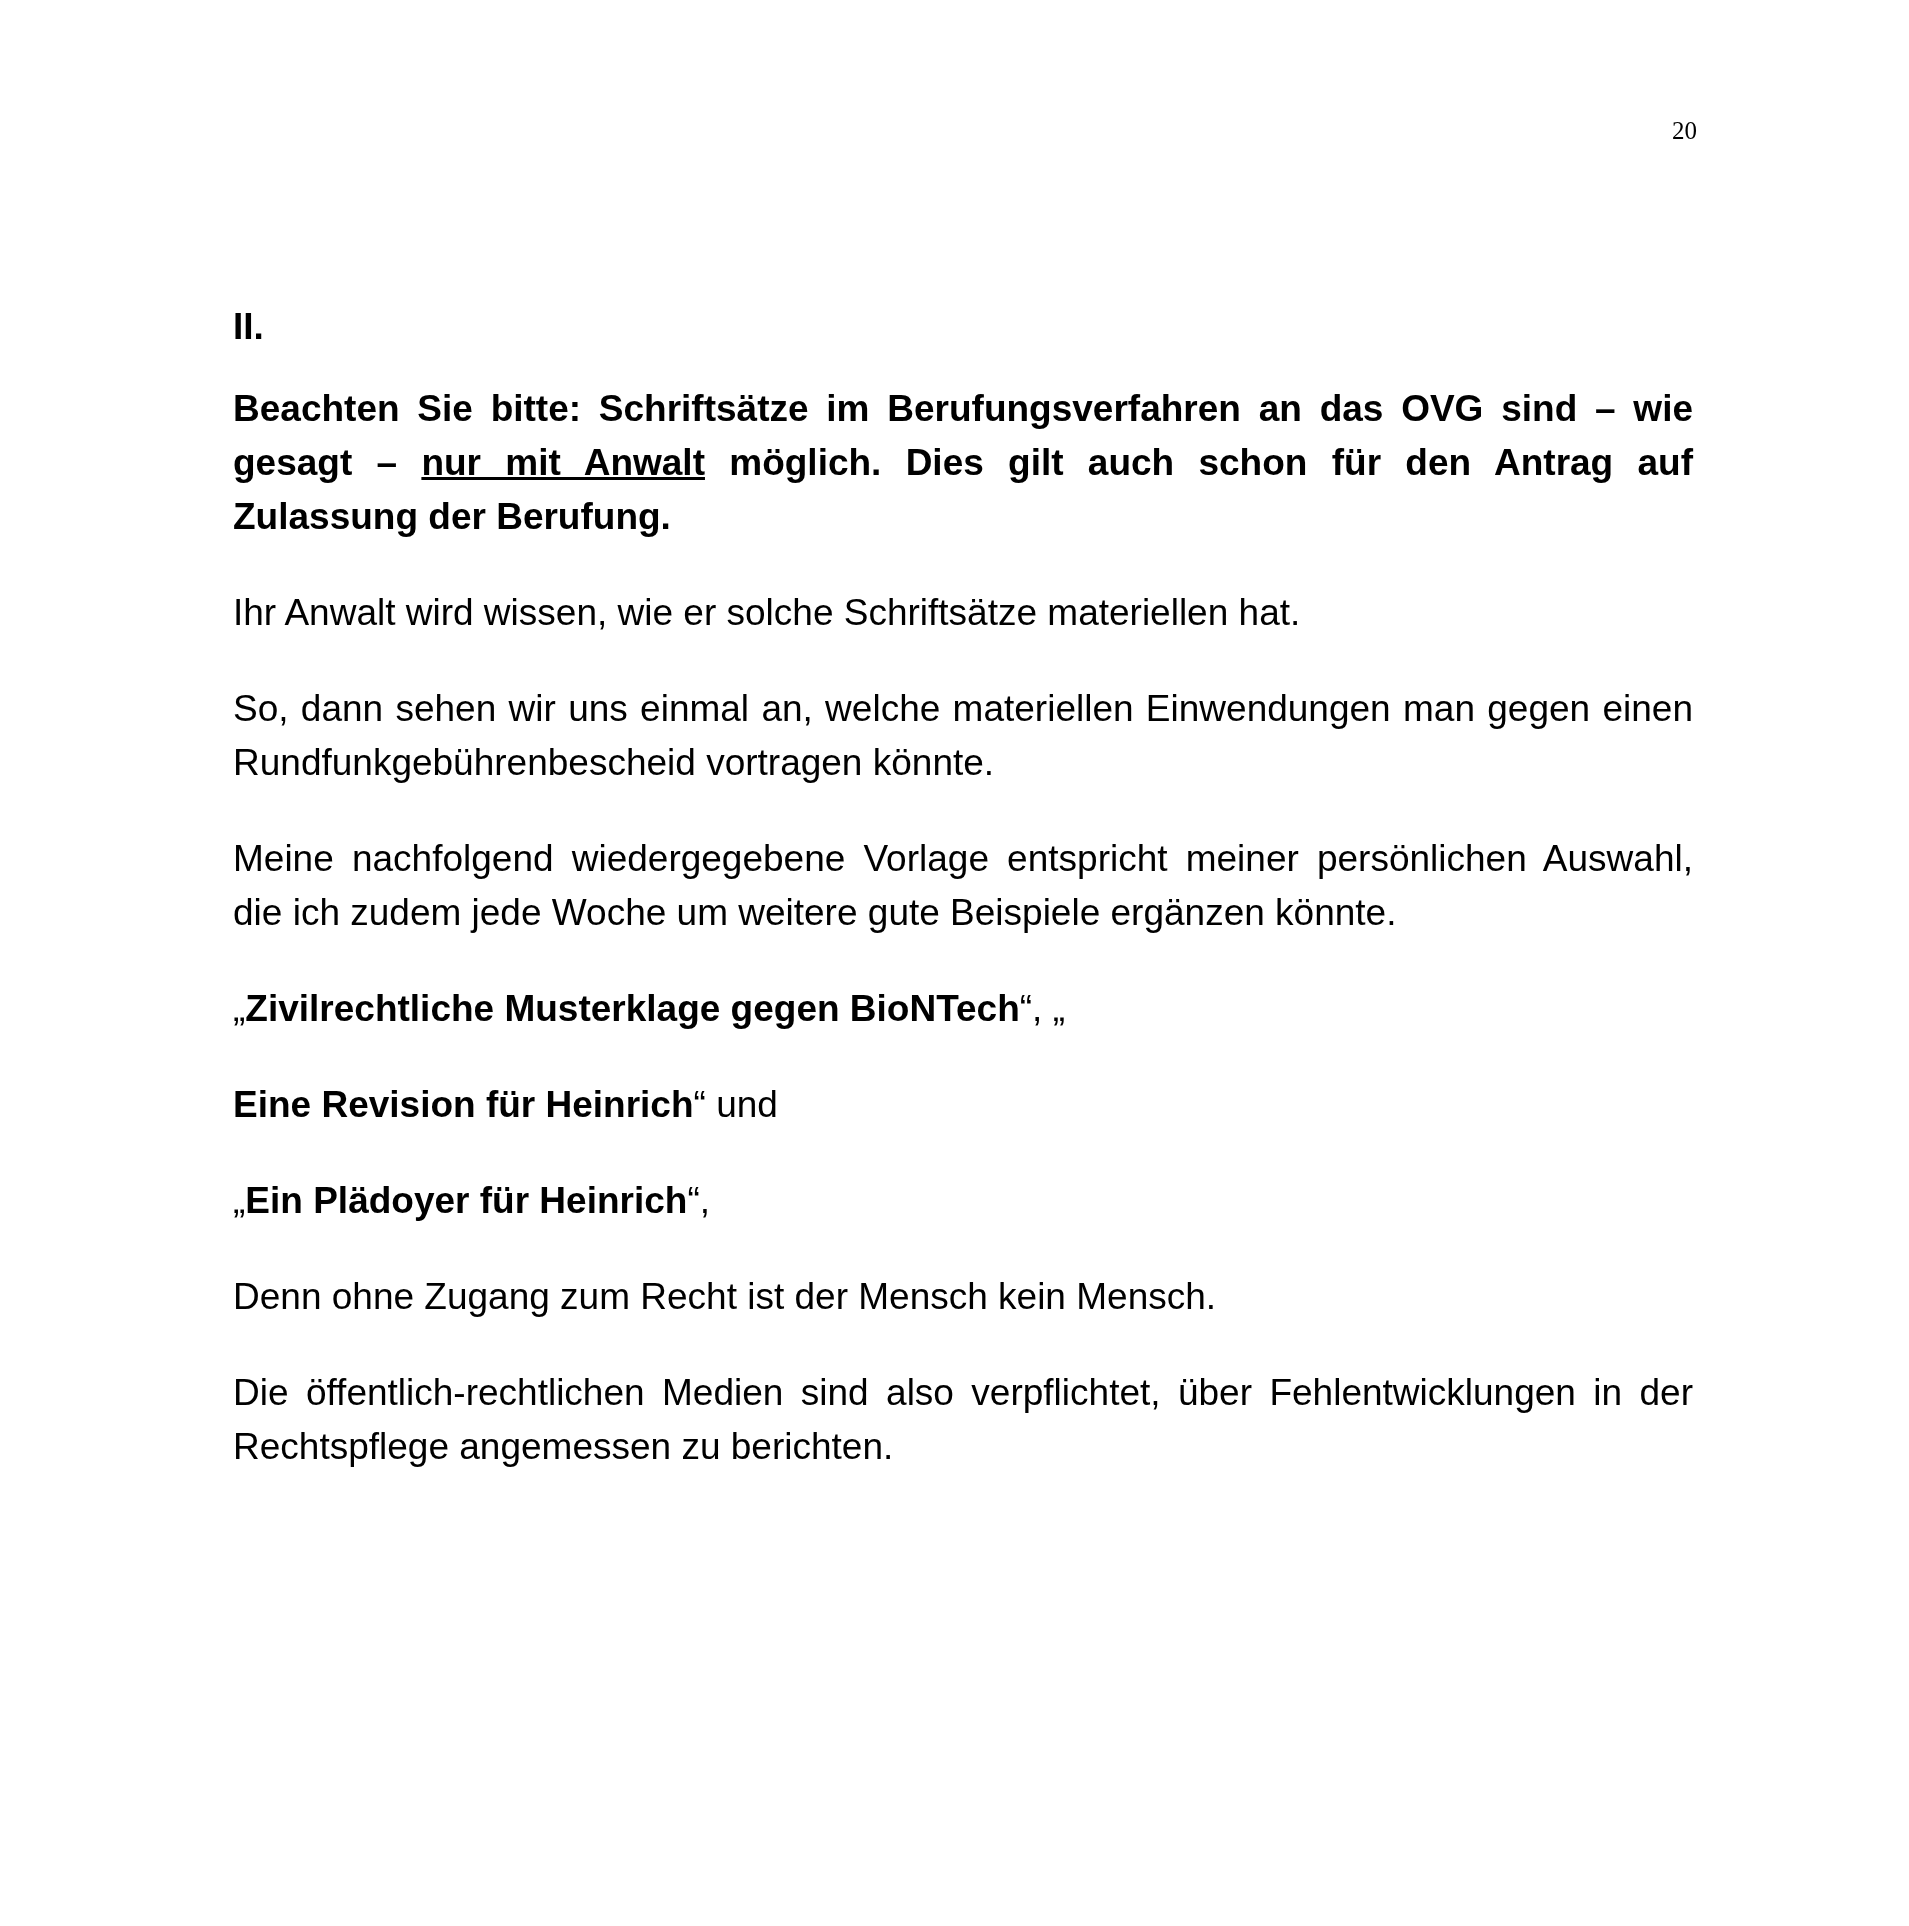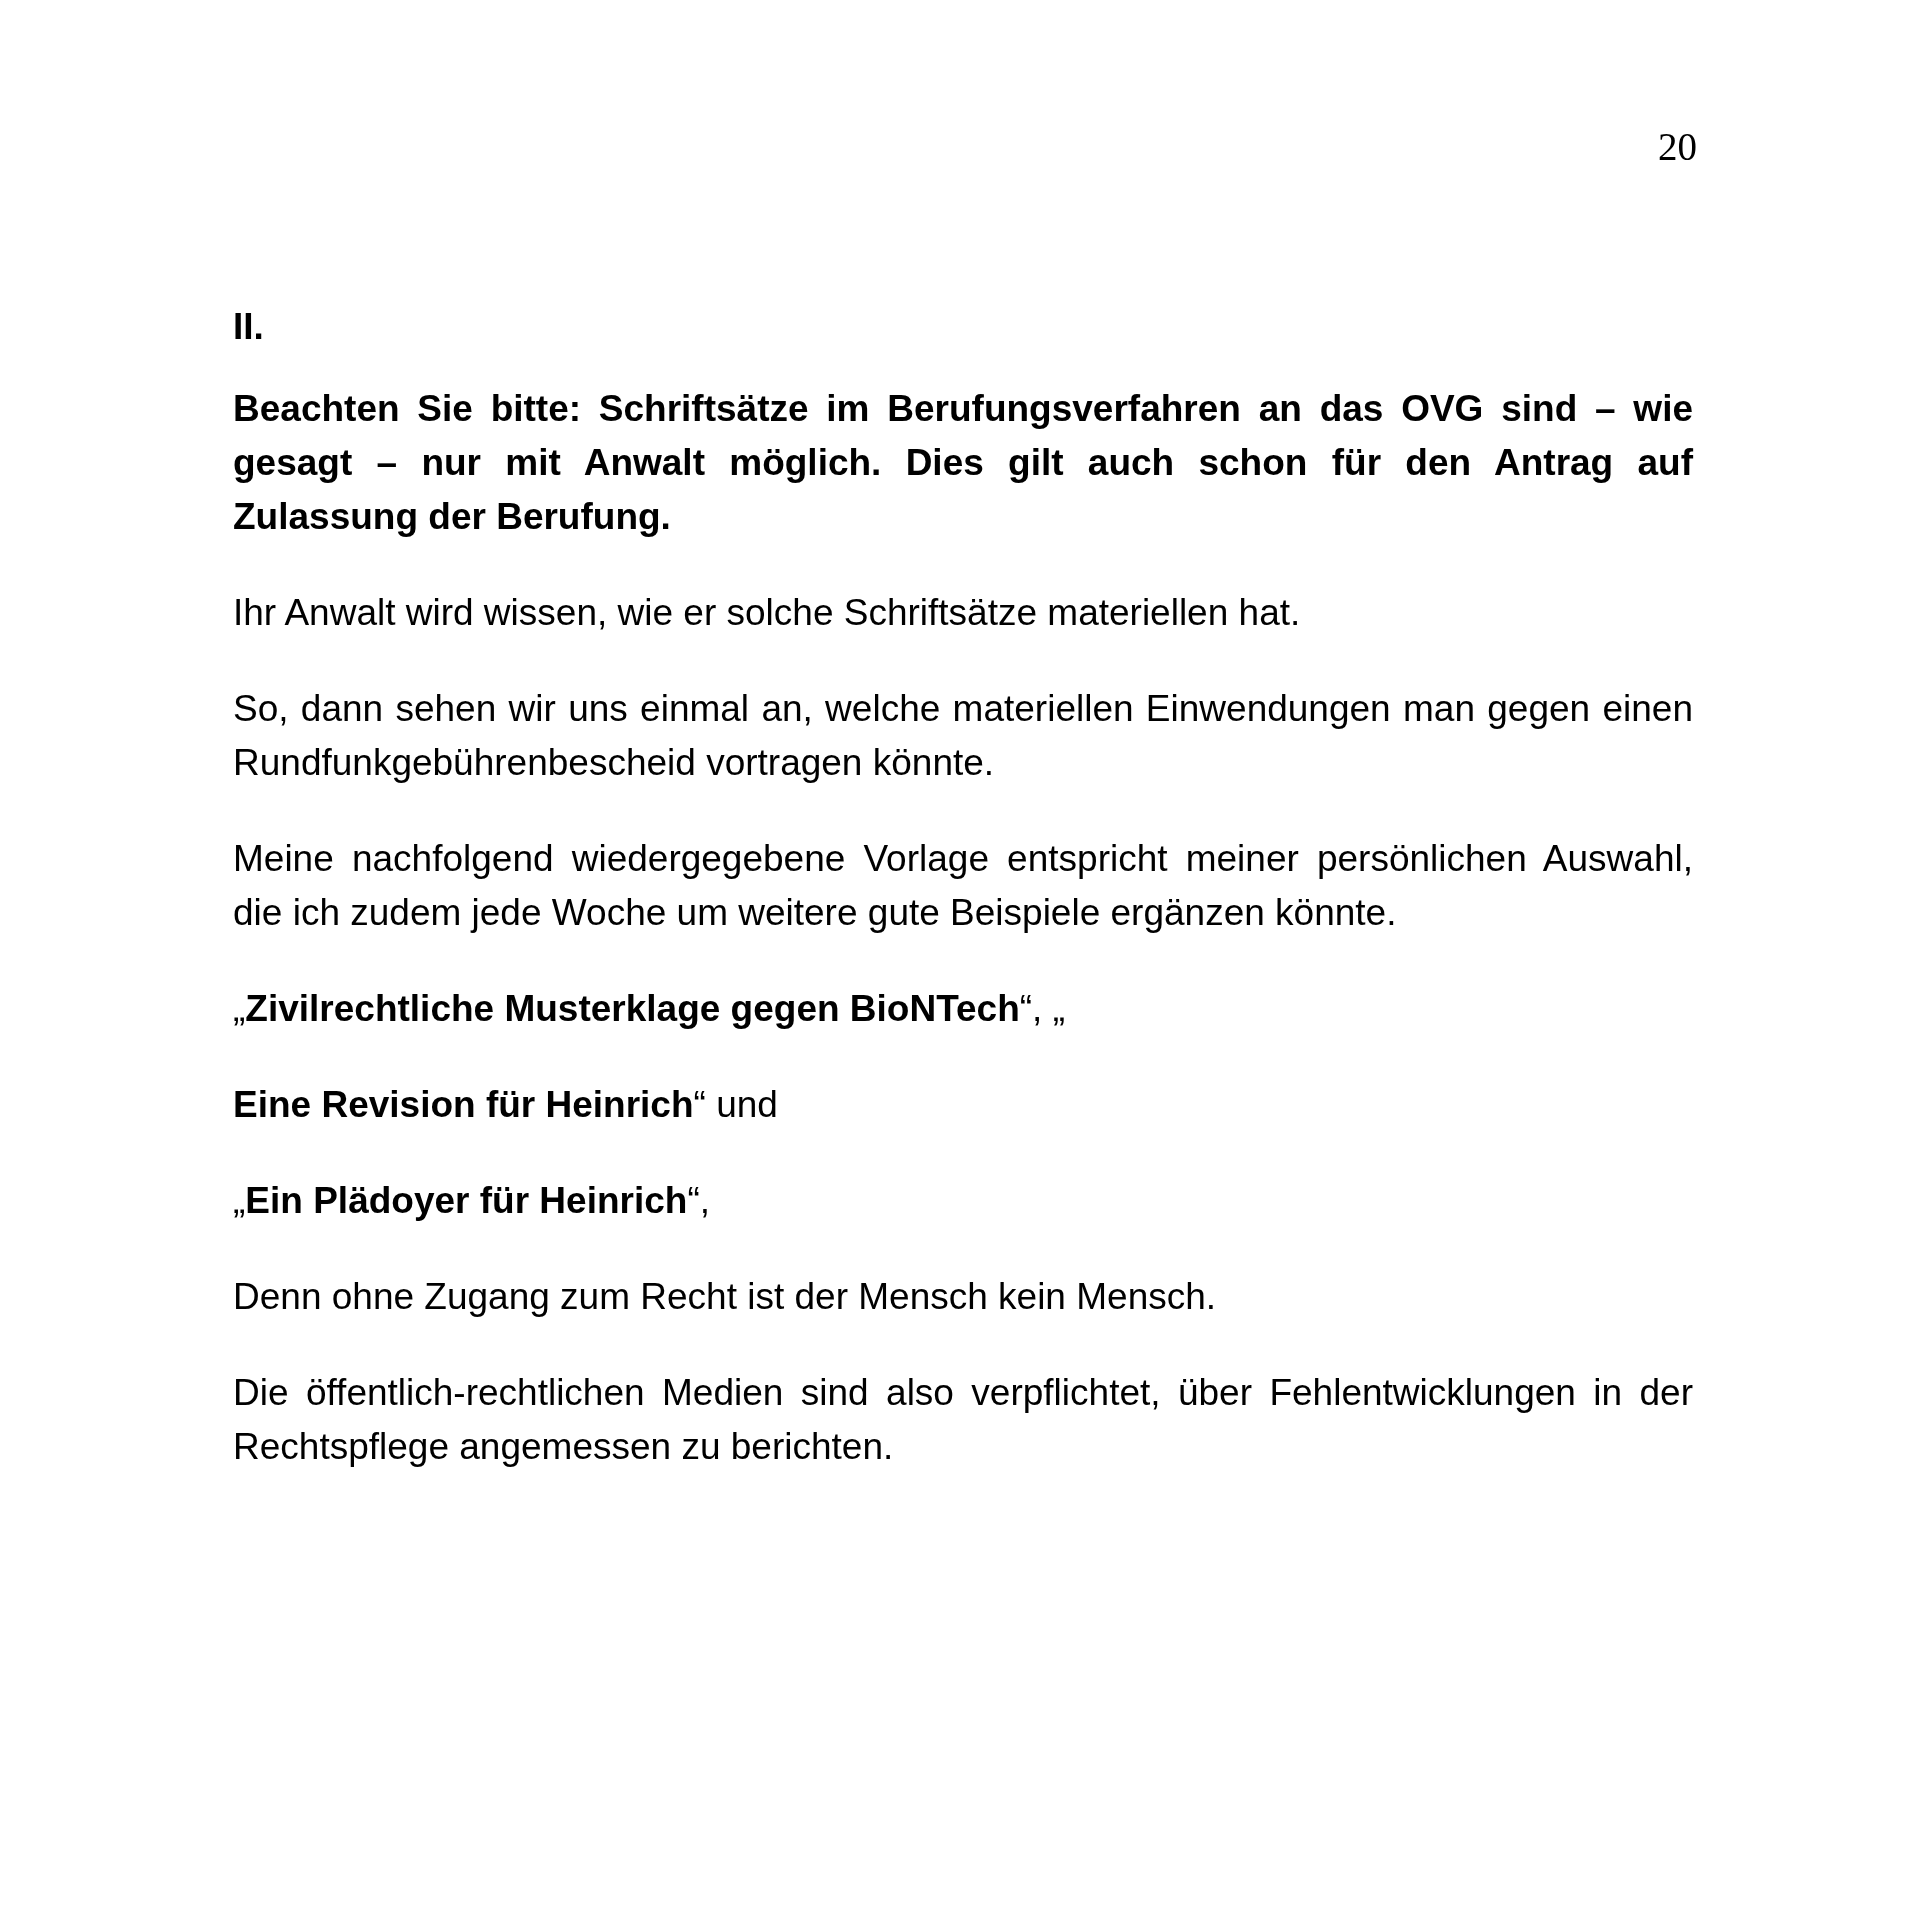--- a/index.html
+++ b/index.html
@@ -11,24 +11,24 @@
     position: relative;
     width: 1910px;
     height: 2703px;
     background: #ffffff;
     color: #000000;
     font-family: "Liberation Sans", sans-serif;
     overflow: hidden;
   }
   .page-number {
     position: absolute;
-    top: 124px;
+    top: 108px;
     right: 213px;
     font-family: "Liberation Serif", serif;
-    font-size: 39px;
+    font-size: 25px;
     line-height: 46px;
     color: #000000;
     text-align: right;
   }
   .content {
     position: absolute;
     top: 300px;
     left: 233px;
     width: 1460px;
     font-size: 37px;
@@ -43,20 +43,21 @@
     margin: 0 0 42px 0;
     text-align: justify;
   }
   .para.mt {
     margin-top: 15.4px;
   }
   .b {
     font-weight: bold;
   }
   .u {
+    text-decoration: underline;
   }
 </style>
 </head>
 <body>
 
 <div class="page">
 
   <div class="page-number">20</div>
 
   <div class="content">

